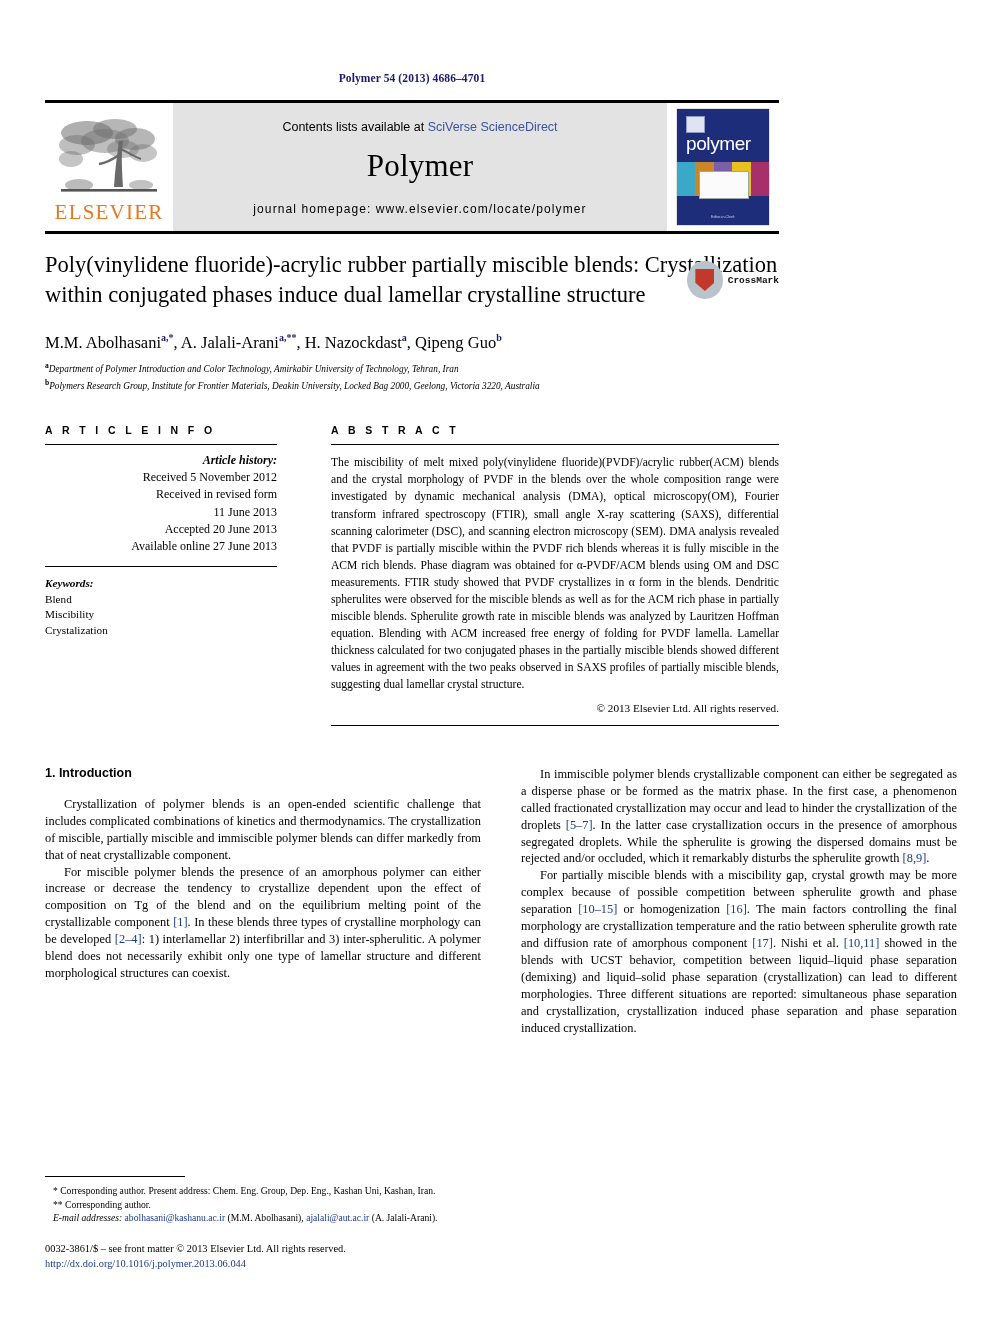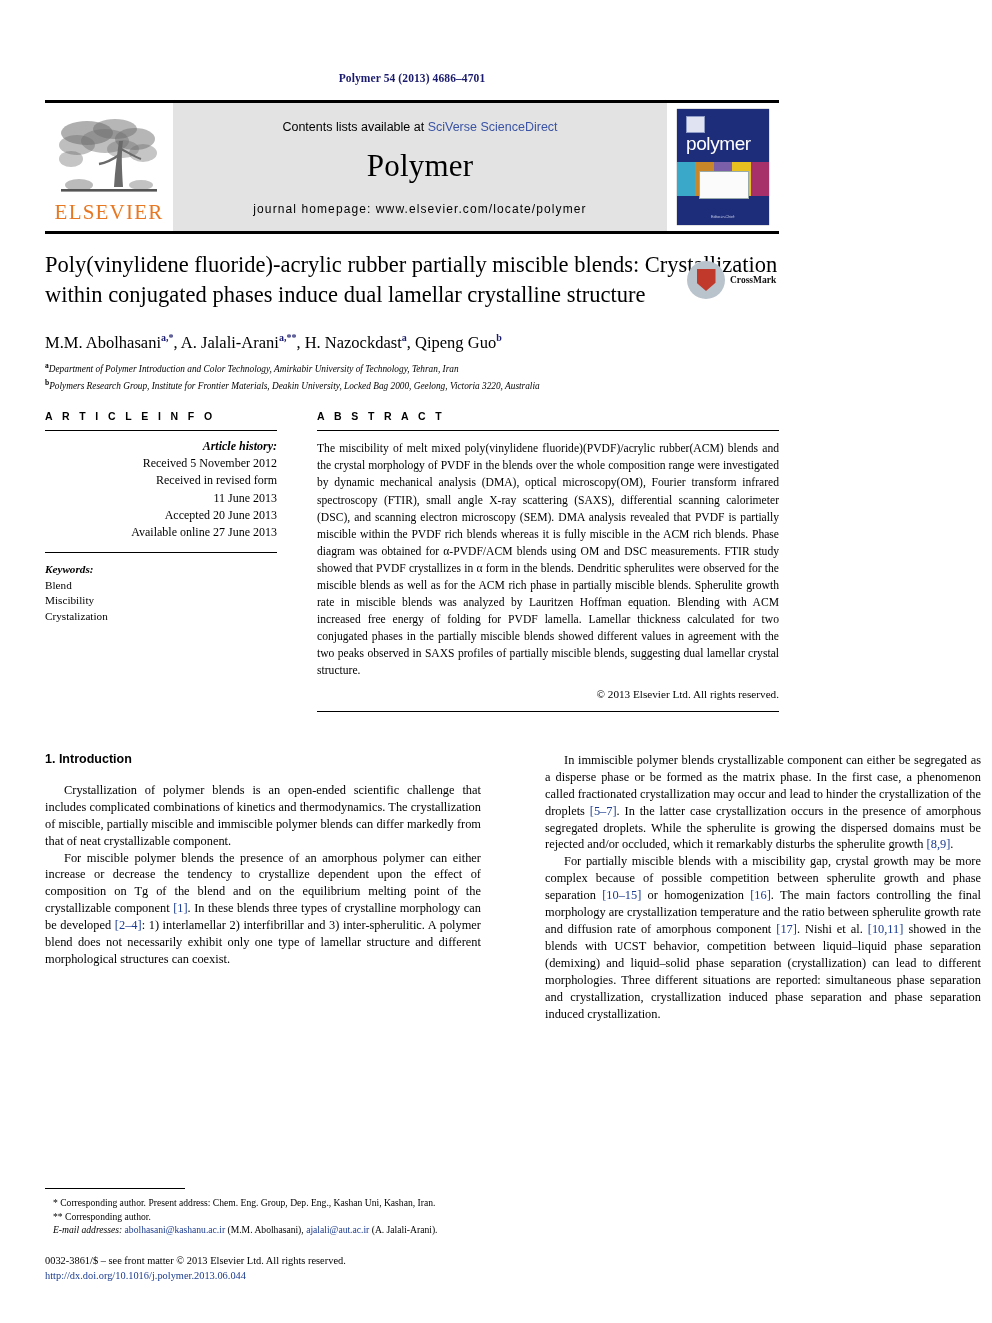--- a/index.html
+++ b/index.html
@@ -151,42 +151,42 @@
     width: 38px; height: 38px; border-radius: 50%;
     background: #b9c3cc;
     display: flex; align-items: center; justify-content: center;
   }
   .crossmark-shield {
     width: 19px; height: 22px;
     background: #c0392b;
     clip-path: polygon(0 0, 100% 0, 100% 62%, 50% 100%, 0 62%);
   }
   .crossmark-text {
-    font-family: Liberation Serif, serif;
+    font-family: Liberation Mono, monospace;
     font-size: 9.5px; font-weight: bold; color: #111;
   }
   .authors {
     margin-top: 22px;
     font-size: 16.5px;
     font-family: "Liberation Serif", serif;
   }
   .authors sup { color: #1a1a6e; font-size: 10px; font-weight: bold; }
   .affiliations {
     margin-top: 8px;
     font-size: 9.3px;
     font-style: italic;
     line-height: 1.5;
   }
   .affiliations sup { font-style: normal; font-weight: bold; font-size: 7.5px; }
 
   
   .info-abstract {
-    margin-top: 16px;
-    display: flex;
-    gap: 40px;
+    margin-top: 30px;
+    display: flex;
+    gap: 54px;
   }
   .col-info { width: 232px; flex: 0 0 232px; }
   .col-abstract { flex: 1 1 auto; }
   .section-head {
     font-family: "Liberation Sans", sans-serif;
     font-size: 10.5px;
     font-weight: bold;
     letter-spacing: 3.4px;
   }
   .rule { border-top: 1.6px solid #000; margin-top: 8px; }
@@ -205,21 +205,21 @@
     text-align: right;
     font-size: 11.2px;
     margin-top: 9px;
   }
   .abstract-bottom-rule { border-top: 1.6px solid #000; margin-top: 11px; }
 
   
   .body-cols {
     margin-top: 40px;
     display: flex;
-    gap: 64px;
+    gap: 40px;
   }
   .body-col { width: 436px; flex: 0 0 436px; }
   .body-heading {
     font-family: "Liberation Sans", sans-serif;
     font-weight: bold;
     font-size: 12.5px;
     margin-bottom: 16px;
   }
   .body-col p {
     margin: 0;
@@ -227,21 +227,21 @@
     line-height: 1.365;
     text-align: justify;
     text-indent: 19px;
   }
   .ref { color: #1a3a8f; }
 
   
   .footnotes {
     position: absolute;
     left: 45px;
-    bottom: 40px;
+    bottom: 52px;
     width: 436px;
   }
   .fn-rule { border-top: 1px solid #000; width: 140px; margin-bottom: 7px; }
   .fn-line { font-size: 9.6px; line-height: 1.42; }
   .fn-indent { text-indent: 8px; }
   .fn-email-label { font-style: italic; }
   .link-blue { color: #1a3a8f; }
   .footer-issn {
     margin-top: 16px;
     font-size: 10.4px;

